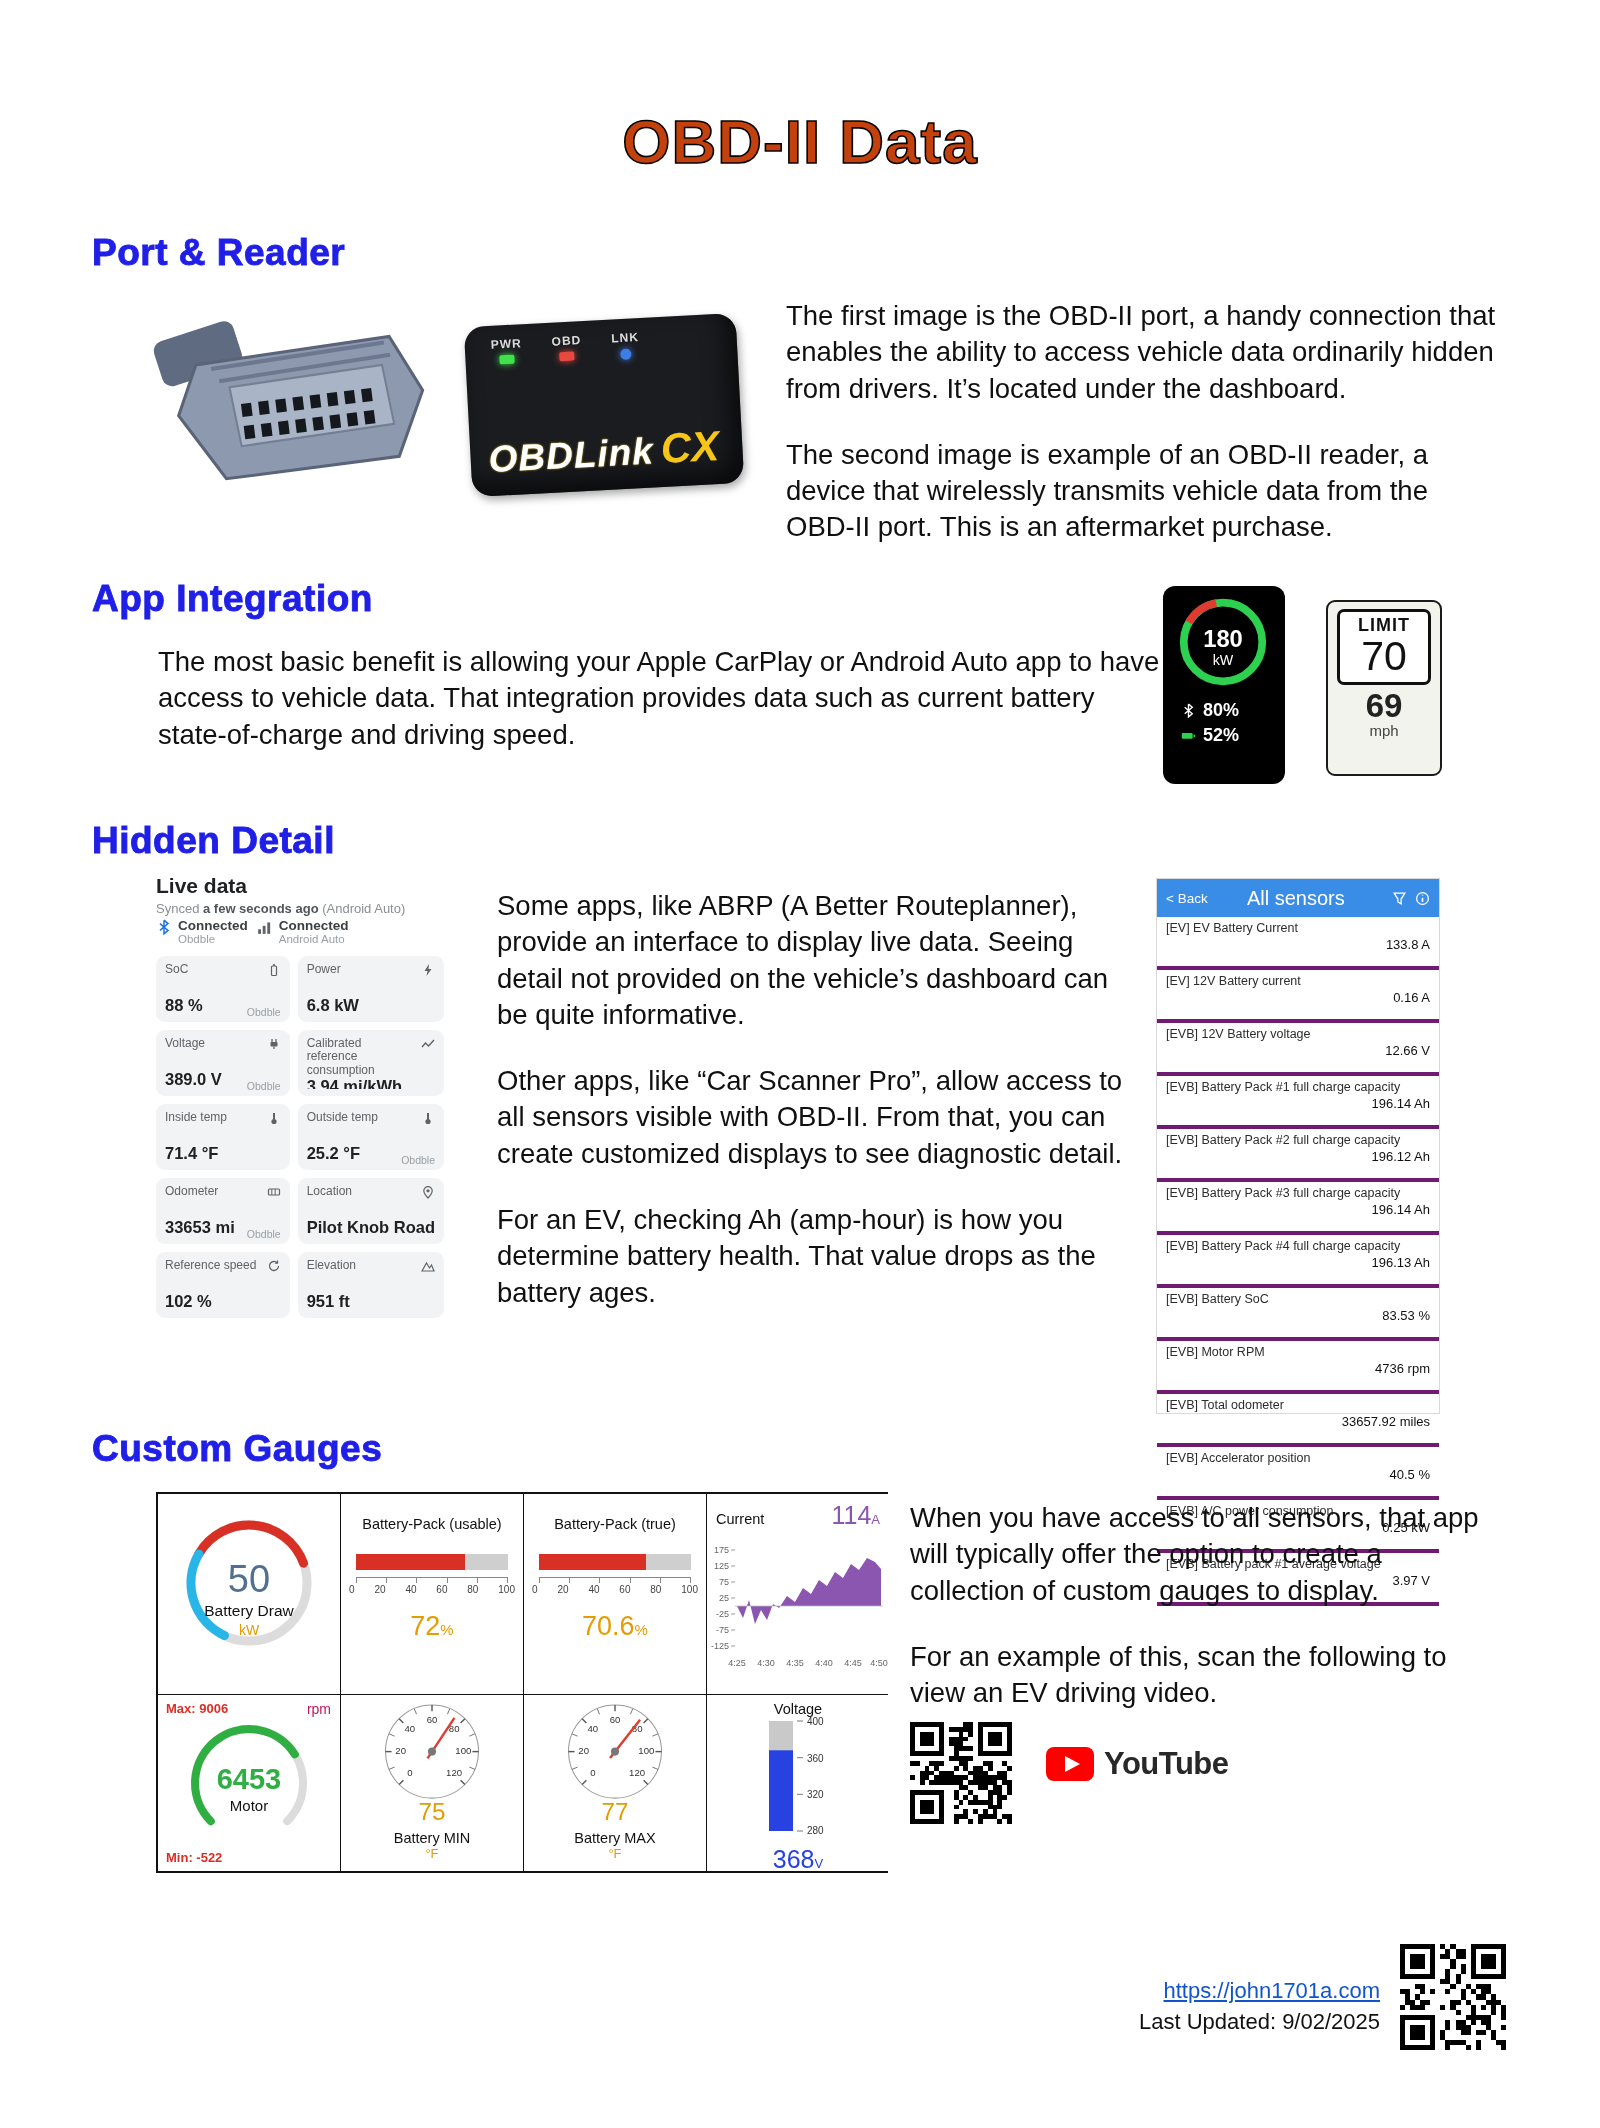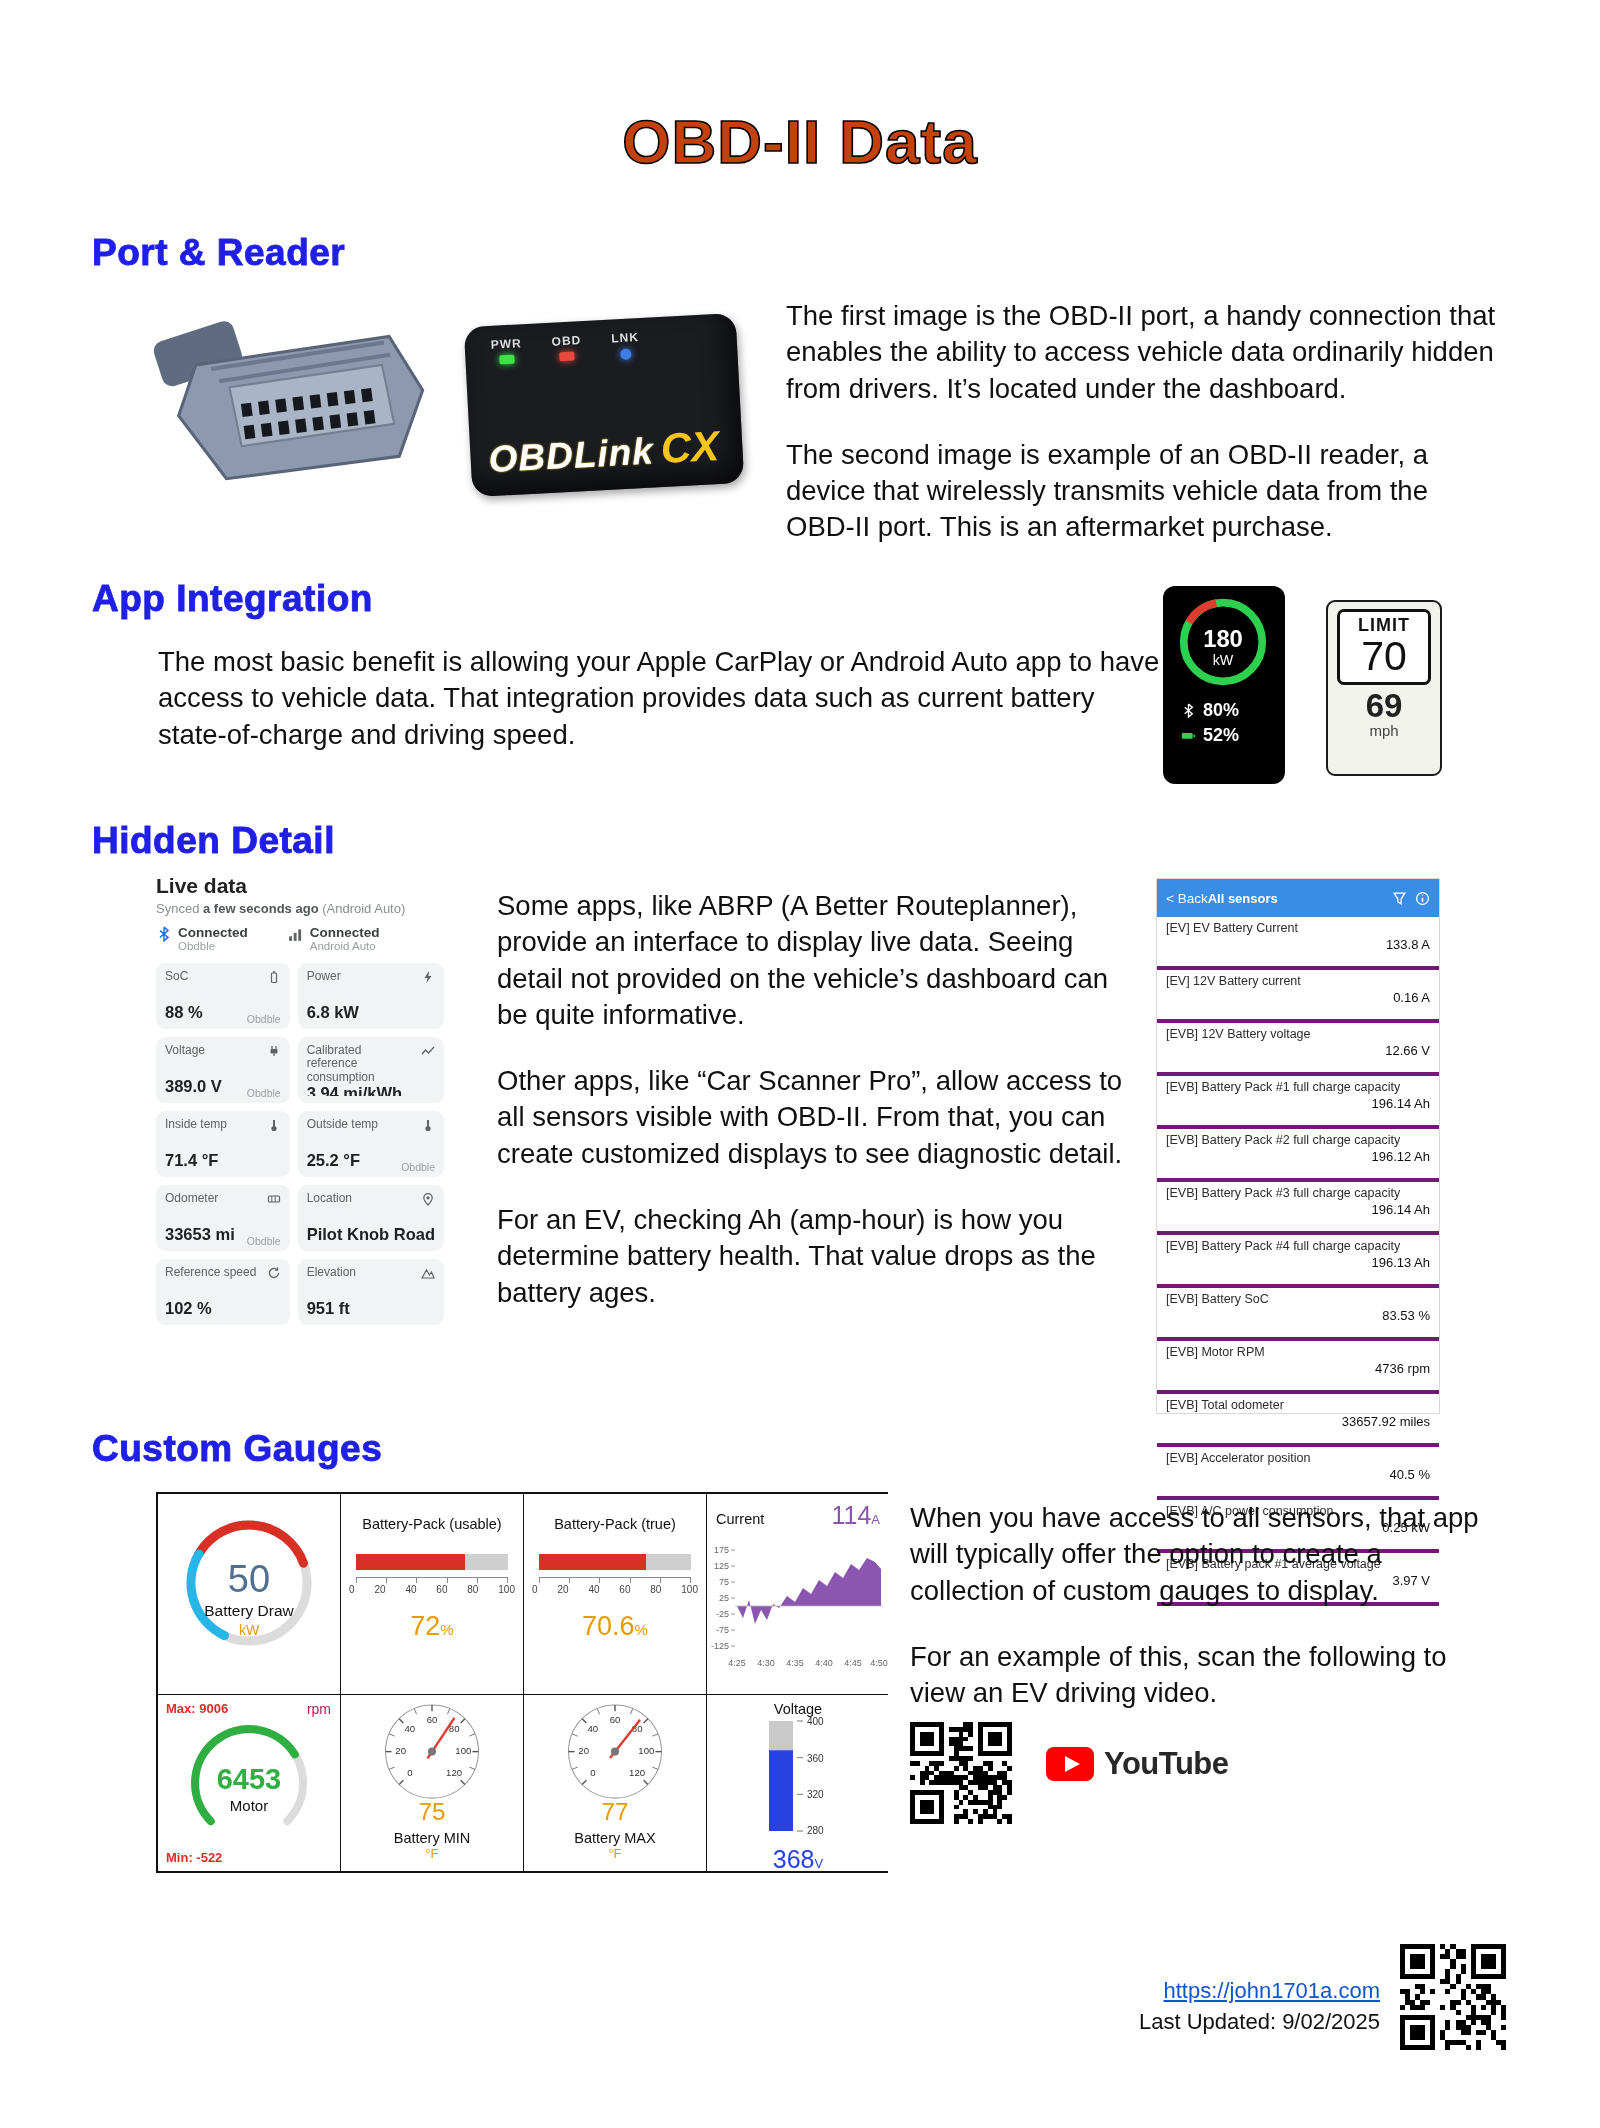--- a/index.html
+++ b/index.html
@@ -41,40 +41,40 @@
 .limit-sign{background:#fff;border:3px solid #101010;border-radius:7px;padding:3px 2px 5px}
 .limit-word{font-size:18px;font-weight:bold;color:#111;letter-spacing:1px}
 .limit-num{font-size:41px;color:#111;line-height:1}
 .limit-speed{font-size:33px;color:#222;font-weight:bold;margin-top:4px;line-height:1}
 .limit-mph{font-size:15px;color:#444}
 
 .livedata{left:156px;top:874px;width:288px;height:478px;background:#fff}
 .ld-title{font-size:21px;font-weight:bold;color:#202124}
 .ld-synced{font-size:13px;color:#8a8f94;margin-top:3px}
 .ld-strong{color:#50555a;font-weight:bold}
-.conns{display:flex;gap:40px;margin-top:9px}
+.conns{display:flex;gap:9px;margin-top:2px}
 .conn{display:flex;align-items:flex-start;gap:6px}
 .conn-icon{width:16px;height:16px;margin-top:1px}
 .conn-icon svg{width:100%;height:100%}
 .conn-texts{display:flex;flex-direction:column}
 .conn-label{font-size:13.5px;font-weight:bold;color:#3c4043}
 .conn-sub{font-size:11.5px;color:#9aa0a6}
 .tiles{display:grid;grid-template-columns:1fr 1fr;gap:8px;margin-top:11px}
 .tile{background:#f1f3f4;border-radius:9px;height:66px;padding:7px 9px;position:relative;display:flex;flex-direction:column}
 .tile-top{display:flex;justify-content:space-between;align-items:flex-start}
 .tile-label{font-size:12px;line-height:1.12;color:#5f6368;max-width:100px}
 .tile-icon{width:14px;height:14px;flex:none}
 .tile-icon svg{width:100%;height:100%}
 .tile-value{font-size:16.5px;font-weight:bold;color:#202124;margin-top:auto;white-space:nowrap;overflow:hidden}
 .tile-sub{position:absolute;right:9px;bottom:4px;font-size:10.5px;color:#9aa0a6}
 
 .sensors{left:1156px;top:878px;width:284px;height:536px;border:1px solid #d9d9d9;background:#fff;display:flex;flex-direction:column}
 .sens-head{height:38px;background:#3a8de6;color:#fff;display:flex;align-items:center;padding:0 9px;flex:none}
 .sens-back{font-size:13.5px;cursor:pointer}
-.sens-title{flex:1;font-size:13px;font-weight:bold}
+.sens-title{flex:1;text-align:center;font-size:20px;font-weight:normal}
 .sens-ic{width:15px;height:15px;margin-left:8px}
 .sens-ic svg{width:100%;height:100%}
 .sens-rows{flex:1}
 .srow{height:53px;padding:4px 9px 8px;border-bottom:4px solid #701a75}
 .srow-label{font-size:12.5px;color:#2c2c2c}
 .srow-value{font-size:13px;color:#111;text-align:right;margin-top:2px}
 
 .gauges{left:156px;top:1492px;width:732px;border:2px solid #111;display:grid;grid-template-columns:repeat(4,182px);grid-template-rows:200px 176px;background:#111;gap:1px}
 .gcell{background:#fff;position:relative;overflow:hidden}
 .bd-val{font-size:38px;fill:#51708f;text-anchor:middle}

